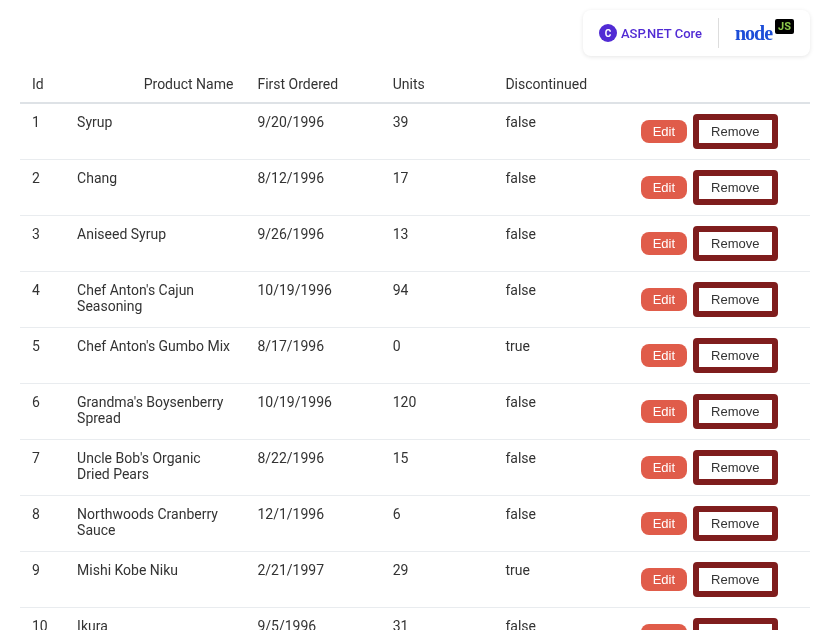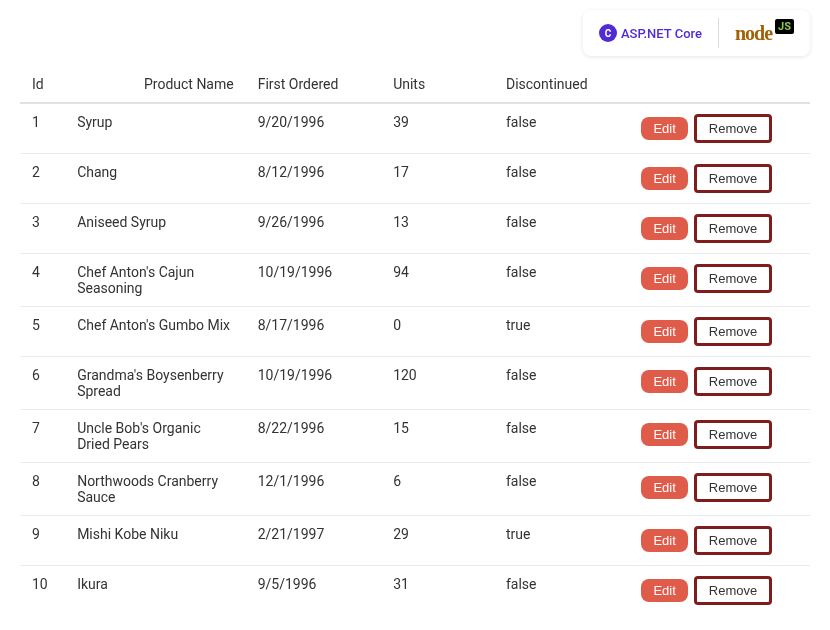--- a/index.html
+++ b/index.html
@@ -174,21 +174,21 @@
       padding: 4px 12px;
       border-radius: 8px;
       font-size: 13px;
       cursor: pointer;
       font-weight: 500;
     }
 
     .btn-remove {
       background: transparent;
       color: #333;
-      border: 3px solid #7f1d1d;
+      border: 6px solid #7f1d1d;
       padding: 4px 12px;
       border-radius: 4px;
       font-size: 13px;
       cursor: pointer;
       font-weight: 500;
     }
   </style>
 </head>
 <body>
 
@@ -198,21 +198,21 @@
     <div class="brand-logos">
       <div class="aspnet-logo">
         <svg width="18" height="18" viewBox="0 0 18 18">
           <circle cx="9" cy="9" r="9" fill="#512bd4"></circle>
           <text x="9" y="13" text-anchor="middle" fill="white" font-size="10" font-weight="bold">C</text>
         </svg>
         <span style="color:#512bd4; font-size:13px; font-weight:500;text-align:center;">ASP.NET Core</span>
       </div>
       <div class="logo-divider"></div>
       <div class="node-logo">
-        <span class="node-text" style="font-size:20px; font-weight:900; color:#a16207; font-family: Georgia, serif; letter-spacing: -1px;">node</span>
+        <span class="node-text" style="font-size:20px; font-weight:900; color:#1d4ed8; font-family: Georgia, serif; letter-spacing: -1px;">node</span>
         <span class="node-js-badge">JS</span>
       </div>
     </div>
   </div>
 
 
   <div class="table-wrapper">
     <table>
       <thead>
         <tr>

